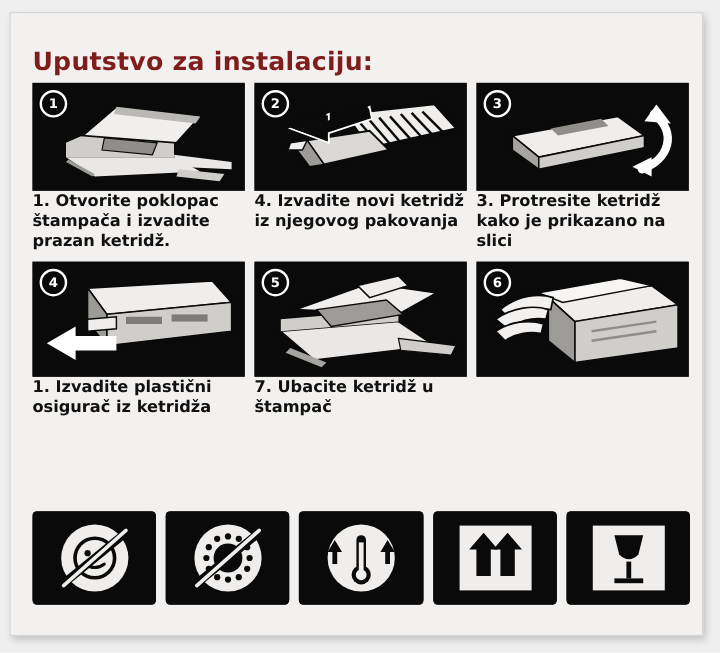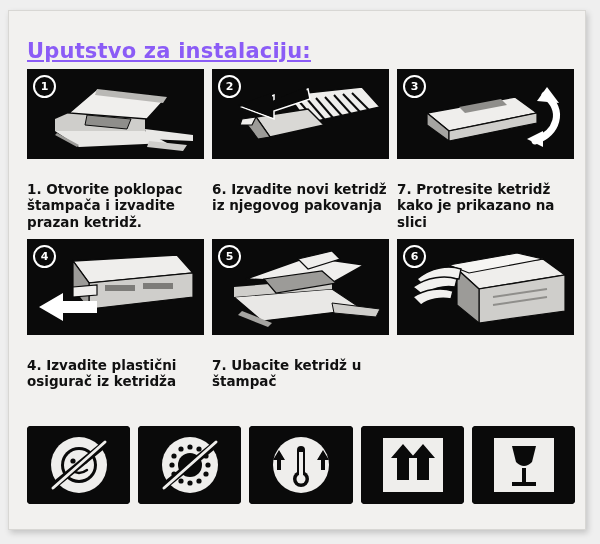--- a/index.html
+++ b/index.html
@@ -31,22 +31,21 @@
     box-shadow: 2px 3px 6px rgba(0,0,0,0.18);
     box-sizing: border-box;
   }
   .title {
     position: absolute;
     left: 18px;
     top: 28px;
     font-size: 21px;
     font-weight: bold;
     letter-spacing: 0.2px;
-    color: #8b5cf6;
-    text-decoration: underline;
+    color: #7f1d1d;
   }
   
   .steps {
     position: absolute;
     left: 18px;
     top: 58px;
     width: 548px;
   }
   .row {
     display: flex;
@@ -74,21 +73,21 @@
     background: #0a0a0a;
     border: 2px solid #ffffff;
     color: #ffffff;
     font-size: 11px;
     font-weight: bold;
     line-height: 19px;
     text-align: center;
     z-index: 5;
   }
   .caption {
-    margin-top: 22px;
+    margin-top: 1px;
     font-size: 13.5px;
     font-weight: bold;
     line-height: 1.22;
     color: #111;
     min-height: 52px;
   }
   .row2 .caption { min-height: 36px; }
   .row2 { margin-top: 6px; }
 
   
@@ -172,40 +171,40 @@
               <path d="M44 48 L96 40 L112 56 L58 68 Z" fill="#d9d8d5" stroke="#0a0a0a" stroke-width="1.5"></path>
               <path d="M44 48 L58 68 L46 70 L34 54 Z" fill="#9c9b98" stroke="#0a0a0a" stroke-width="1.2"></path>
 
               <path d="M30 50 L44 48 L40 56 L28 56 Z" fill="#efeeec" stroke="#0a0a0a" stroke-width="1.2"></path>
 
               <path d="M96 20 L62 34 L62 26 L30 38 L62 50 L62 42 L98 30 Z" fill="#0a0a0a" stroke="#ffffff" stroke-width="1.5"></path>
               <path d="M94 18 L60 32 L60 24 L26 36 L60 48 L60 40 L96 28 Z" fill="#0a0a0a"></path>
             </svg>
           </div>
           <div class="badge">2</div>
-          <div class="caption">6. Izvadite novi ketridž iz njegovog pakovanja</div>
+          <div class="caption">4. Izvadite novi ketridž iz njegovog pakovanja</div>
         </div>
 
         <div class="step">
           <div class="panel">
             <svg width="177" height="90" viewBox="0 0 177 90">
               <rect x="0" y="0" width="177" height="90" fill="#0a0a0a"></rect>
 
               <path d="M30 44 L118 28 L140 44 L52 62 Z" fill="#efeeec" stroke="#0a0a0a" stroke-width="1.5"></path>
               <path d="M30 44 L52 62 L52 72 L30 56 Z" fill="#a5a4a1" stroke="#0a0a0a" stroke-width="1.2"></path>
               <path d="M52 62 L140 44 L140 54 L52 72 Z" fill="#cfcecb" stroke="#0a0a0a" stroke-width="1.2"></path>
               <path d="M62 38 L104 30 L110 36 L68 44 Z" fill="#8f8e8b"></path>
 
               <path d="M148 26 C168 42 160 64 138 72" fill="none" stroke="#ffffff" stroke-width="7" stroke-linecap="round"></path>
               <path d="M150 18 L162 34 L140 32 Z" fill="#ffffff"></path>
               <path d="M146 78 L130 70 L146 62 Z" fill="#ffffff"></path>
             </svg>
           </div>
           <div class="badge">3</div>
-          <div class="caption">7. Protresite ketridž kako je prikazano na slici</div>
+          <div class="caption">3. Protresite ketridž kako je prikazano na slici</div>
         </div>
       </div>
 
       <div class="row row2">
 
         <div class="step">
           <div class="panel tall">
             <svg width="177" height="96" viewBox="0 0 177 96">
               <rect x="0" y="0" width="177" height="96" fill="#0a0a0a"></rect>
 
@@ -217,21 +216,21 @@
                 <rect x="78" y="46" width="30" height="6"></rect>
                 <rect x="116" y="44" width="30" height="6"></rect>
               </g>
 
               <path d="M46 48 L70 46 L70 56 L46 58 Z" fill="#efeeec" stroke="#0a0a0a" stroke-width="1.2"></path>
 
               <path d="M70 62 L36 62 L36 54 L12 68 L36 82 L36 74 L70 74 Z" fill="#ffffff"></path>
             </svg>
           </div>
           <div class="badge">4</div>
-          <div class="caption">4. Izvadite plastični osigurač iz ketridža</div>
+          <div class="caption">1. Izvadite plastični osigurač iz ketridža</div>
         </div>
 
         <div class="step">
           <div class="panel tall">
             <svg width="177" height="96" viewBox="0 0 177 96">
               <rect x="0" y="0" width="177" height="96" fill="#0a0a0a"></rect>
 
               <path d="M22 58 L120 50 L150 70 L50 82 Z" fill="#e9e8e6" stroke="#0a0a0a" stroke-width="1.2"></path>
               <path d="M22 58 L22 48 L120 40 L120 50 Z" fill="#cfcecb"></path>
 

